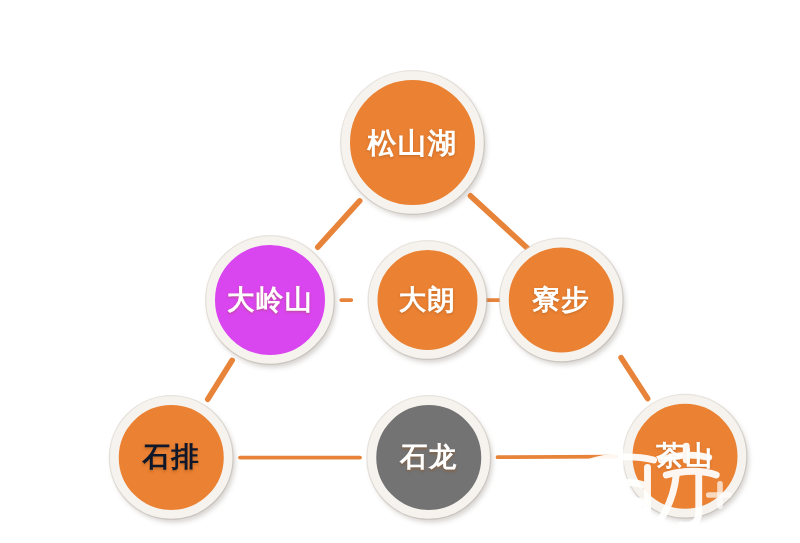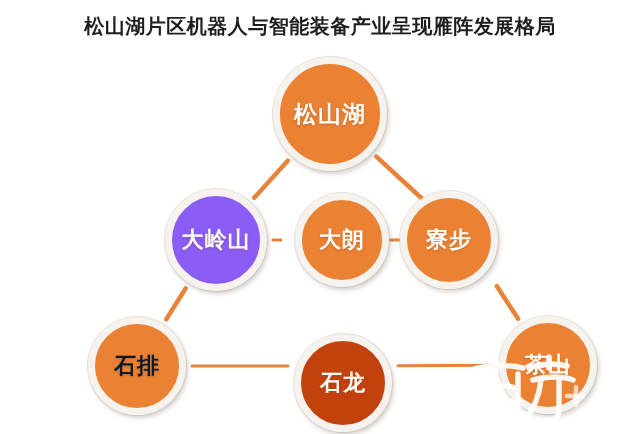--- a/index.html
+++ b/index.html
@@ -74,50 +74,49 @@
     height: 78px;
     z-index: 6;
     pointer-events: none;
   }
 </style>
 </head>
 <body>
 
 <div id="stage">
 
-  <div class="title">松山湖片区机器人与智能装备产业呈现雁阵发展格局</div>
 
   <svg id="links" viewBox="0 0 640 434" xmlns="http://www.w3.org/2000/svg">
       <line x1="287.73246058994505" y1="160.71675408479757" x2="254.2420594662402" y2="197.73246058994505" stroke="#E8833A" stroke-width="4.5" stroke-linecap="round"></line>
       <line x1="376.3703990983633" y1="156.64722836783778" x2="426.5179055490479" y2="202.7682926947448" stroke="#E8833A" stroke-width="4.5" stroke-linecap="round"></line>
       <line x1="273" y1="240" x2="281" y2="240" stroke="#E8833A" stroke-width="3" stroke-linecap="round"></line>
       <line x1="387" y1="240" x2="412" y2="240" stroke="#E8833A" stroke-width="3" stroke-linecap="round"></line>
       <line x1="185.72118754474803" y1="288.2927894855917" x2="166.21639798313785" y2="319.40169435600797" stroke="#E8833A" stroke-width="4.5" stroke-linecap="round"></line>
       <line x1="496.9094346499254" y1="286.15653495358856" x2="518.0905653500746" y2="318.84346504641144" stroke="#E8833A" stroke-width="4.5" stroke-linecap="round"></line>
       <line x1="192" y1="366" x2="288" y2="366" stroke="#E8833A" stroke-width="3" stroke-linecap="round"></line>
       <line x1="397.99934563928065" y1="365.73171050907666" x2="493.00065436071935" y2="365.26828949092334" stroke="#E8833A" stroke-width="3" stroke-linecap="round"></line>
     </svg>
 
   <div id="node-layer">
       <div class="node big" style="left: 273px; top: 57px; width: 114px; height: 114px; background: rgb(234, 129, 51); border-color: rgb(246, 243, 238);">
         <span class="node-label" style="color: rgb(255, 255, 255);">松山湖</span>
       </div>
-      <div class="node" style="left: 165px; top: 189px; width: 102px; height: 102px; background: #8b5cf6; border-color: rgb(246, 243, 238);">
+      <div class="node" style="left: 165px; top: 189px; width: 102px; height: 102px; background: #d946ef; border-color: rgb(246, 243, 238);">
         <span class="node-label" style="color: rgb(255, 255, 255);">大岭山</span>
       </div>
       <div class="node" style="left: 295px; top: 193px; width: 94px; height: 94px; background: rgb(234, 129, 51); border-color: rgb(246, 243, 238);">
         <span class="node-label" style="color: rgb(255, 255, 255);">大朗</span>
       </div>
       <div class="node" style="left: 400px; top: 191px; width: 98px; height: 98px; background: rgb(234, 129, 51); border-color: rgb(246, 243, 238);">
         <span class="node-label" style="color: rgb(255, 255, 255);">寮步</span>
       </div>
       <div class="node" style="left: 88px; top: 317px; width: 98px; height: 98px; background: rgb(234, 129, 51); border-color: rgb(246, 243, 238);">
         <span class="node-label" style="color: #0f172a;">石排</span>
       </div>
-      <div class="node" style="left: 294px; top: 334px; width: 98px; height: 98px; background: #c2410c; border-color: rgb(246, 243, 238);">
+      <div class="node" style="left: 294px; top: 317px; width: 98px; height: 98px; background: #737373; border-color: rgb(246, 243, 238);">
         <span class="node-label" style="color: rgb(255, 255, 255);">石龙</span>
       </div>
       <div class="node" style="left: 499px; top: 316px; width: 98px; height: 98px; background: rgb(234, 129, 51); border-color: rgb(246, 243, 238);">
         <span class="node-label" style="color: rgb(255, 255, 255);">茶山</span>
       </div>
     </div>
 
   <svg class="watermark" viewBox="0 0 130 78" xmlns="http://www.w3.org/2000/svg">
     <g fill="none" stroke="#ffffff" stroke-width="5.5" stroke-linecap="round" stroke-linejoin="round" opacity="0.93">
 

